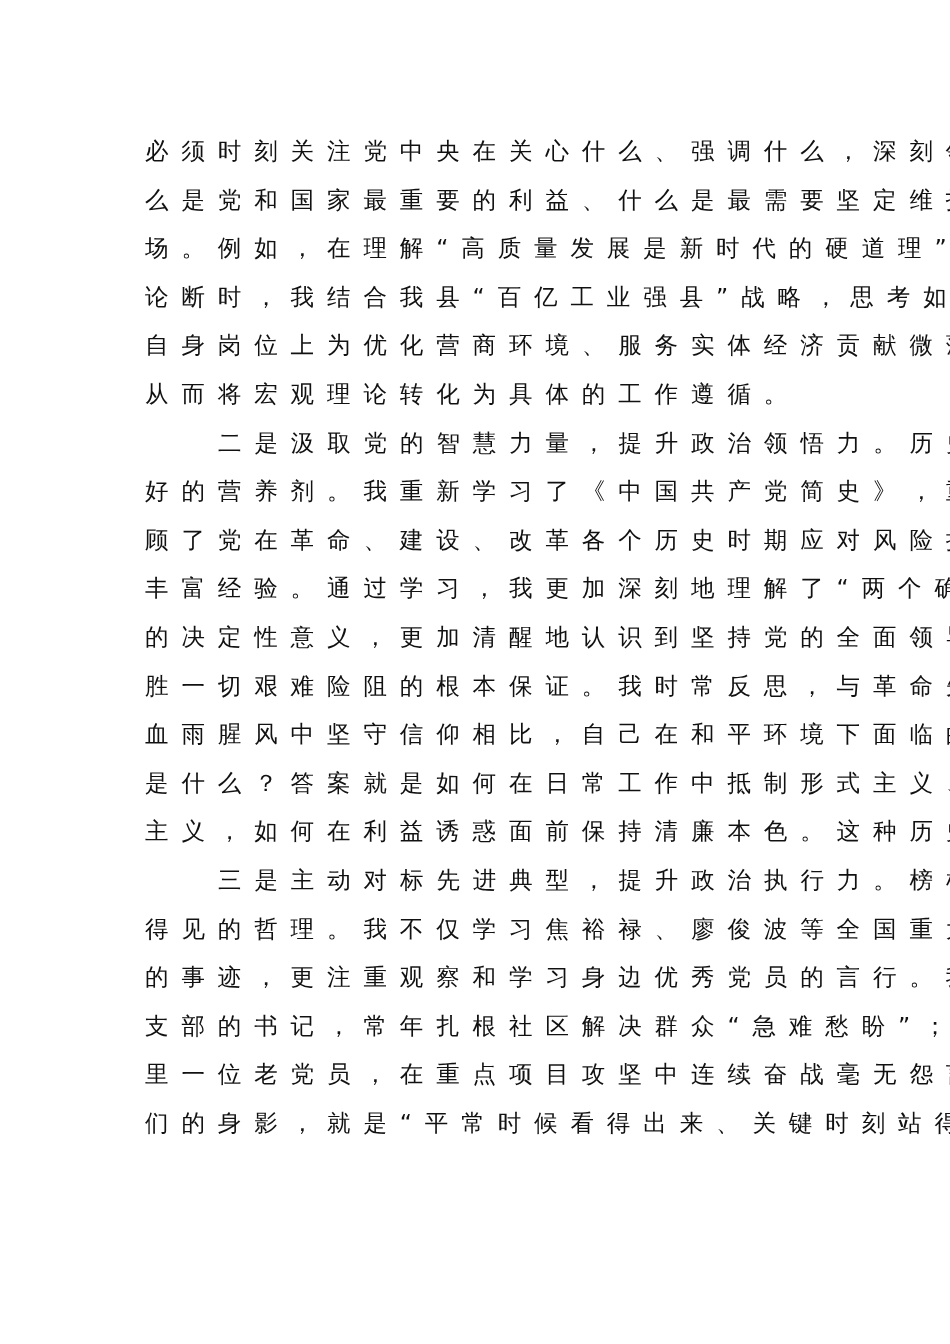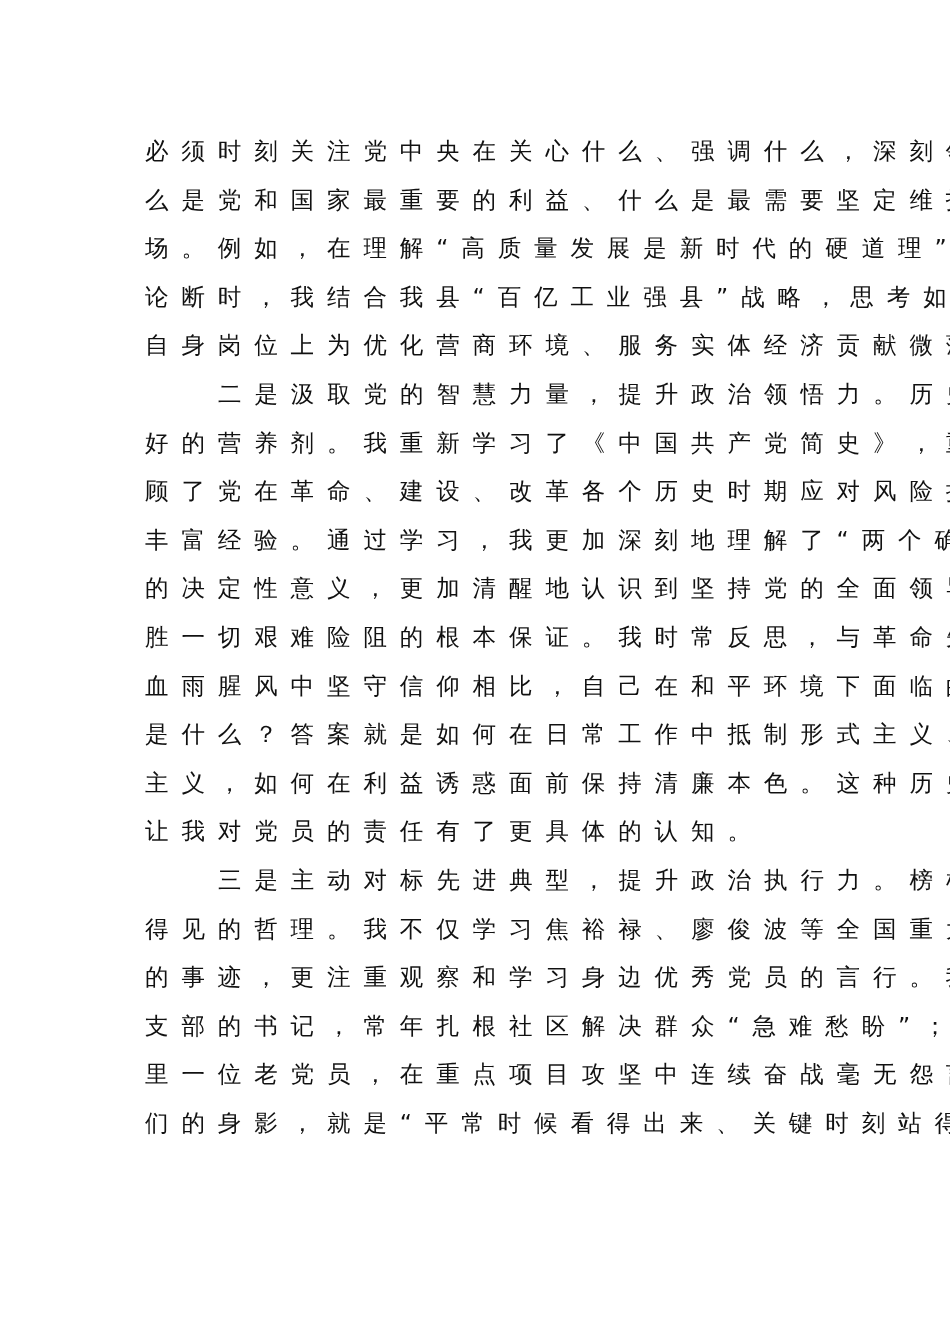--- a/index.html
+++ b/index.html
@@ -37,33 +37,33 @@
 <body>
 
 <div class="page">
 
   <div>
     <div class="line">必须时刻关注党中央在关心什么、强调什么，深刻领会什</div>
     <div class="line">么是党和国家最重要的利益、什么是最需要坚定维护的立</div>
     <div class="line">场。例如，在理解“高质量发展是新时代的硬道理”这一</div>
     <div class="line">论断时，我结合我县“百亿工业强县”战略，思考如何在</div>
     <div class="line">自身岗位上为优化营商环境、服务实体经济贡献微薄之力</div>
+    <div class="line">从而将宏观理论转化为具体的工作遵循。</div>
   </div>
 
   <div>
     <div class="line indent">二是汲取党的智慧力量，提升政治领悟力。历史是最</div>
     <div class="line">好的营养剂。我重新学习了《中国共产党简史》，重点回</div>
     <div class="line">顾了党在革命、建设、改革各个历史时期应对风险挑战的</div>
     <div class="line">丰富经验。通过学习，我更加深刻地理解了“两个确立”</div>
     <div class="line">的决定性意义，更加清醒地认识到坚持党的全面领导是战</div>
     <div class="line">胜一切艰难险阻的根本保证。我时常反思，与革命先辈在</div>
     <div class="line">血雨腥风中坚守信仰相比，自己在和平环境下面临的考验</div>
     <div class="line">是什么？答案就是如何在日常工作中抵制形式主义、官僚</div>
     <div class="line">主义，如何在利益诱惑面前保持清廉本色。这种历史对照</div>
-    <div class="line">让我对党员的责任有了更具体的认知。</div>
   </div>
 
   <div>
     <div class="line indent">三是主动对标先进典型，提升政治执行力。榜样是看</div>
     <div class="line">得见的哲理。我不仅学习焦裕禄、廖俊波等全国重大典型</div>
     <div class="line">的事迹，更注重观察和学习身边优秀党员的言行。我所在</div>
     <div class="line">支部的书记，常年扎根社区解决群众“急难愁盼”；单位</div>
     <div class="line">里一位老党员，在重点项目攻坚中连续奋战毫无怨言。他</div>
     <div class="line">们的身影，就是“平常时候看得出来、关键时刻站得出来</div>
   </div>

